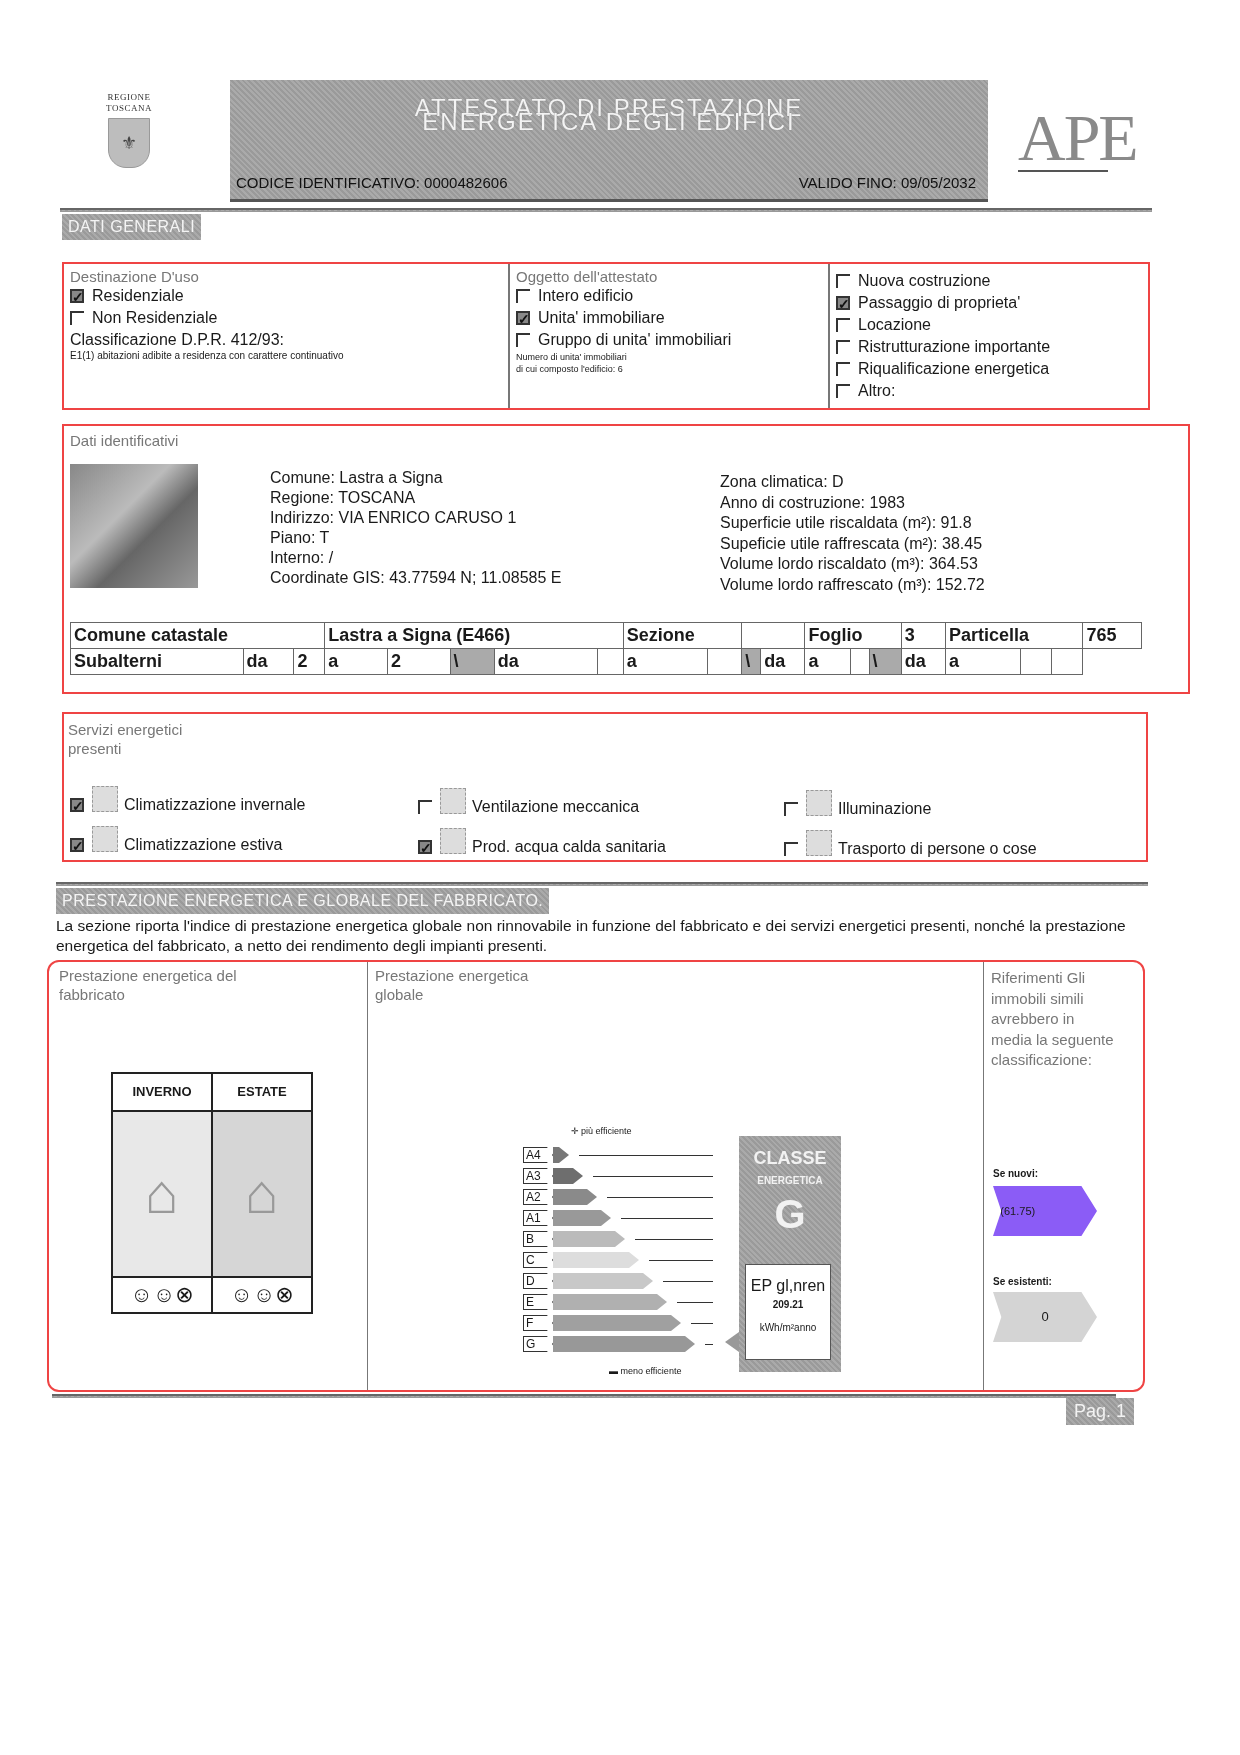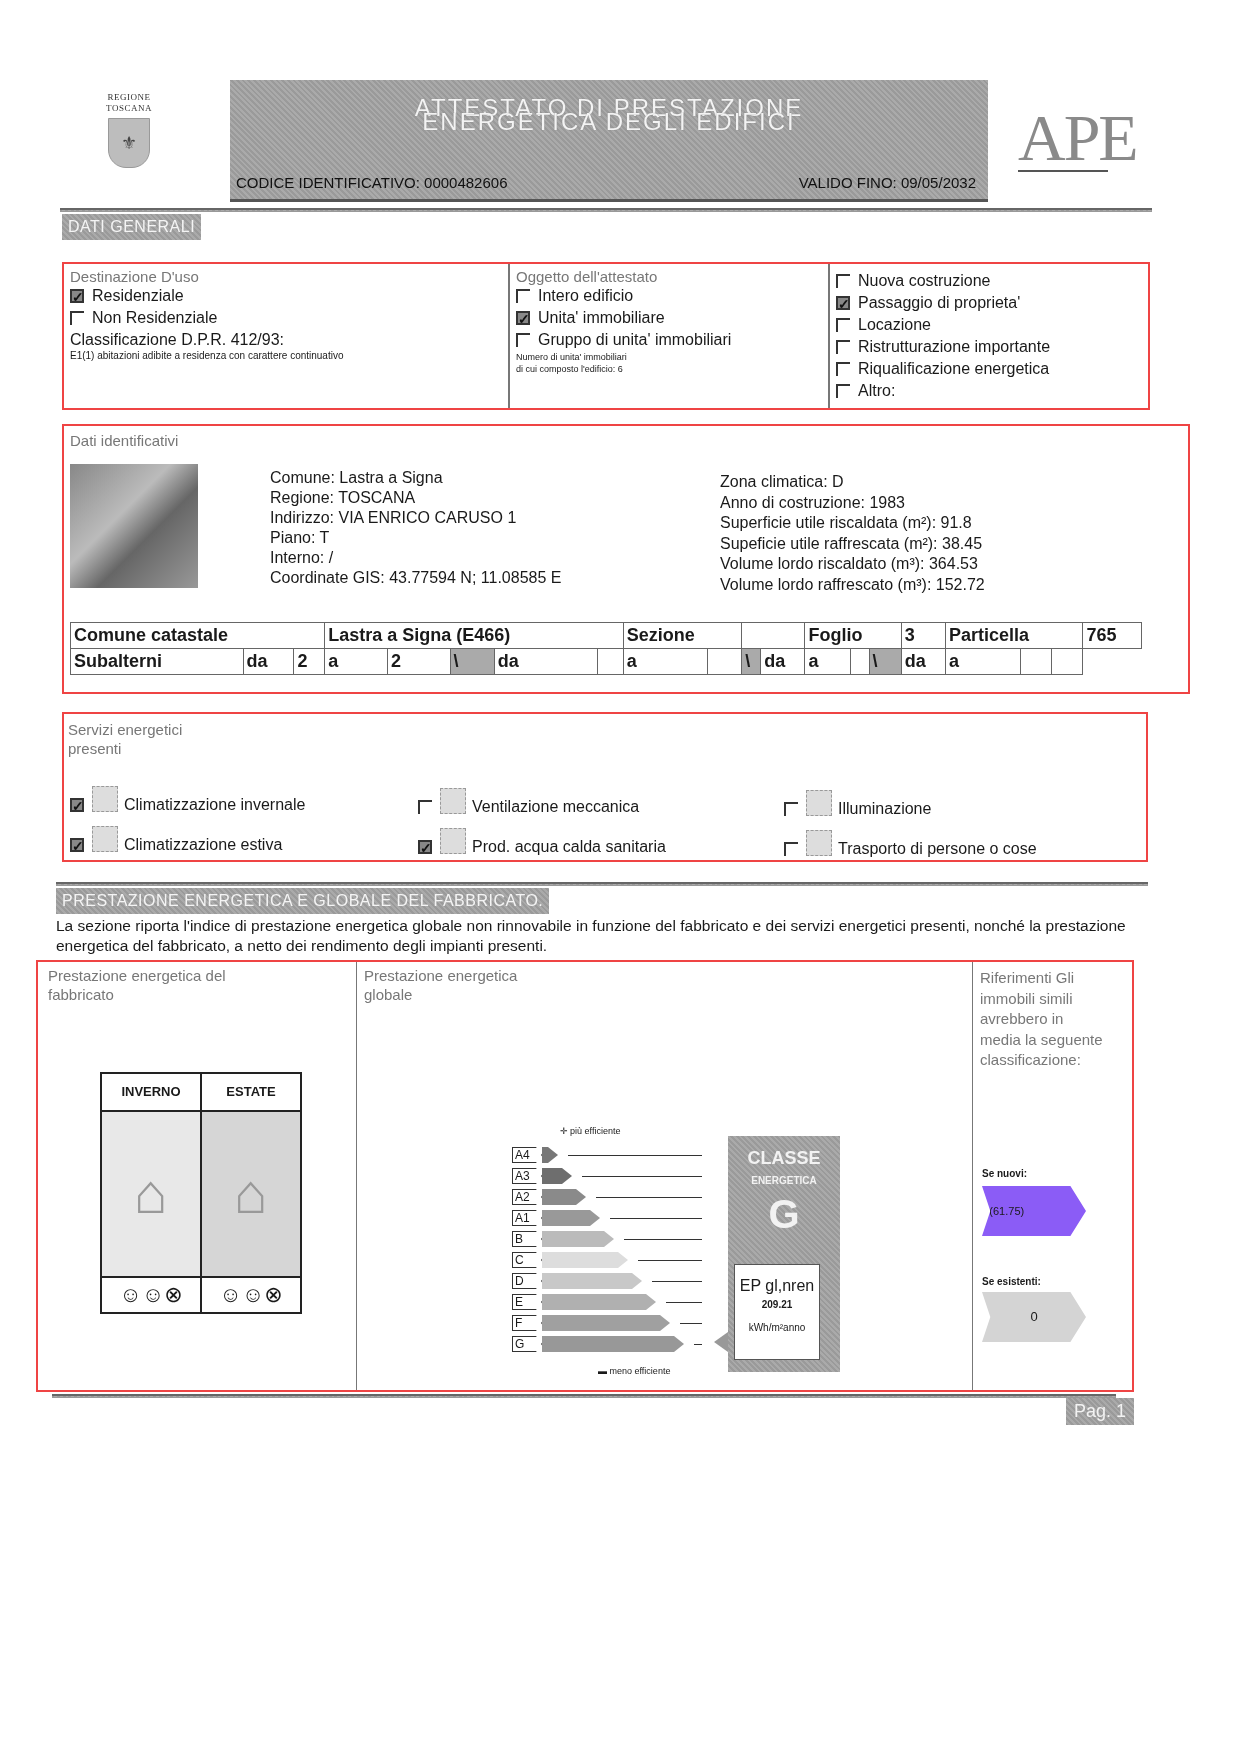--- a/index.html
+++ b/index.html
@@ -221,21 +221,21 @@
       <span class="cb off"></span>
       <span class="svc-icon"></span>
       <span>Trasporto di persone o cose</span>
     </div>
 </div>
 
 <div class="abs section-rule gray-bar" style="left:56px; top:882px; width:1092px;"></div>
 <div class="abs section-tab gray-bar" style="left:56px; top:888px;">PRESTAZIONE ENERGETICA E GLOBALE DEL FABBRICATO.</div>
 <div class="abs" style="left:56px; top:916px; width:1094px; font-size:15.5px; line-height:20px;">La sezione riporta l'indice di prestazione energetica globale non rinnovabile in funzione del fabbricato e dei servizi energetici presenti, nonché la prestazione energetica del fabbricato, a netto dei rendimento degli impianti presenti.</div>
 
-<div class="abs box" style="left:36px; top:960px; width:1098px; height:432px;">
+<div class="abs box" style="left:47px; top:960px; width:1098px; height:432px;border-radius:12px;">
 
   <div class="abs label-light" style="left:10px; top:4px; line-height:19px;">
     <div>Prestazione energetica del</div>
     <div>fabbricato</div>
   </div>
   <div class="abs" style="left:62px; top:110px; width:202px; height:242px; border:2px solid #222;">
     <div class="abs" style="left:0; top:0; width:100px; height:38px; border-right:2px solid #222; border-bottom:2px solid #222; font-size:13px; font-weight:bold; text-align:center; line-height:36px;">INVERNO</div>
     <div class="abs" style="left:100px; top:0; width:98px; height:38px; border-bottom:2px solid #222; font-size:13px; font-weight:bold; text-align:center; line-height:36px;">ESTATE</div>
     <div class="abs" style="left:0; top:38px; width:100px; height:164px; border-right:2px solid #222; background:#e8e8e8; font-size:56px; color:#999; text-align:center; line-height:164px;">⌂</div>
     <div class="abs" style="left:100px; top:38px; width:98px; height:164px; background:#d6d6d6; font-size:56px; color:#999; text-align:center; line-height:164px;">⌂</div>
@@ -296,21 +296,21 @@
         <div class="scale-line" style="width:22px;"></div>
       </div>
     <div class="scale-row" style="top:189px;">
         <div class="scale-lbl">G</div>
         <div class="scale-bar" style="width:142px;background:#989898;"></div>
         <div class="scale-line" style="width:8px;"></div>
       </div>
   </div>
   <div class="abs" style="left:560px; top:404px; font-size:9px;">▬ <span>meno efficiente</span></div>
 
-  <div class="abs gray-bar" style="left:690px; top:174px; width:112px; height:236px;">
+  <div class="abs gray-bar" style="left:690px; top:174px; width:102px; height:236px;">
     <div style="color:#f2f2f2; font-weight:bold; font-size:18px; text-align:center; margin-top:12px;">CLASSE</div>
     <div style="color:#f2f2f2; font-weight:bold; font-size:10px; text-align:center; margin-top:6px;">ENERGETICA</div>
     <div style="color:#f2f2f2; font-weight:bold; font-size:40px; text-align:center; margin-top:6px;">G</div>
     <div class="abs" style="left:6px; top:128px; width:86px; height:96px; background:#fff; border:1px solid #555; text-align:center;">
       <div style="font-size:16px; margin-top:12px;">EP gl,nren</div>
       <div style="font-size:10px; margin-top:4px; font-weight:bold;">209.21</div>
       <div style="font-size:10px; margin-top:12px;">kWh/m²anno</div>
     </div>
   </div>
   <div class="abs" style="left:676px; top:370px; width:0; height:0; border-top:10px solid transparent; border-bottom:10px solid transparent; border-right:14px solid #999;"></div>

